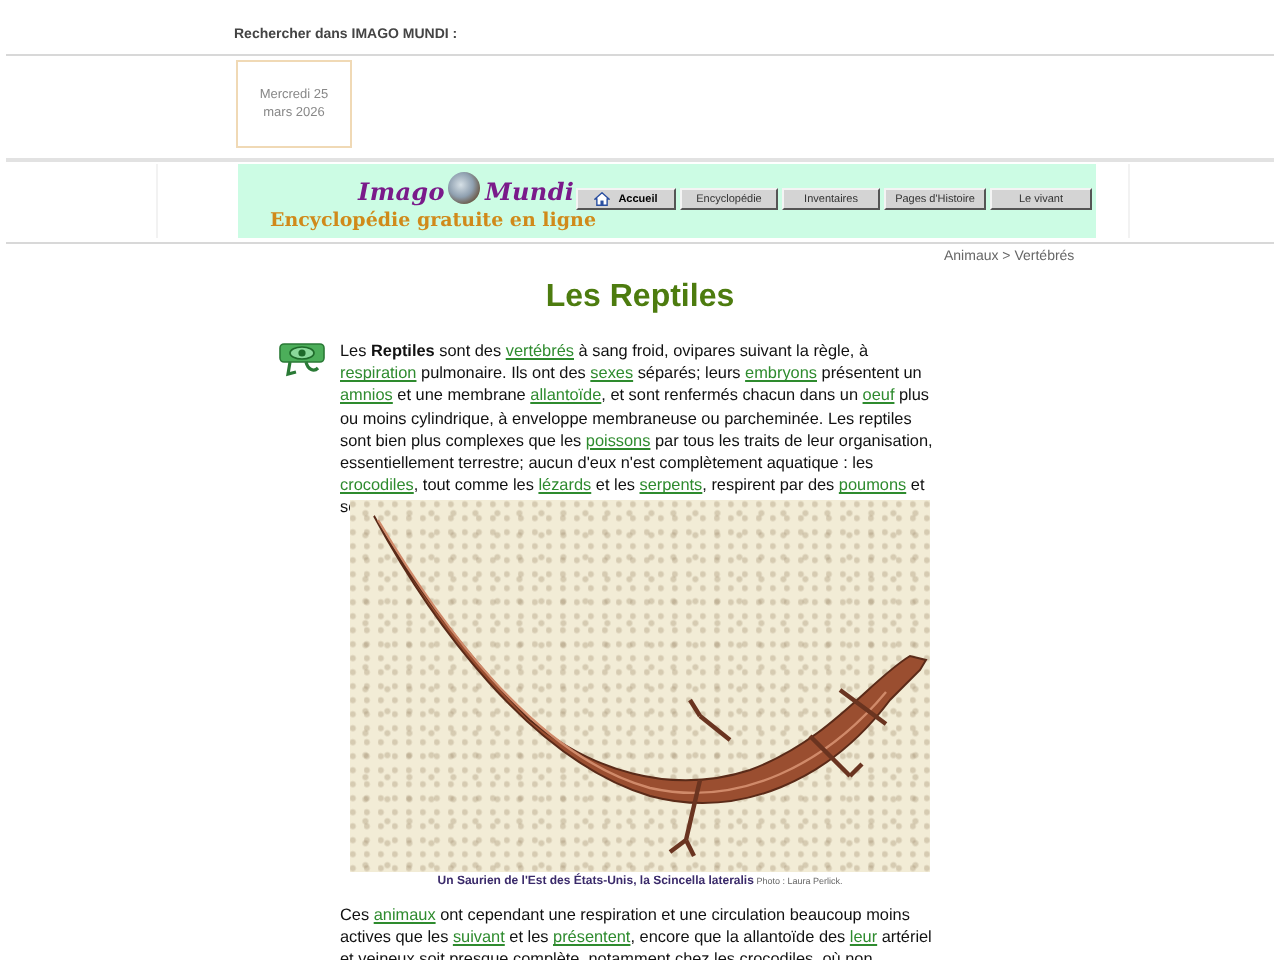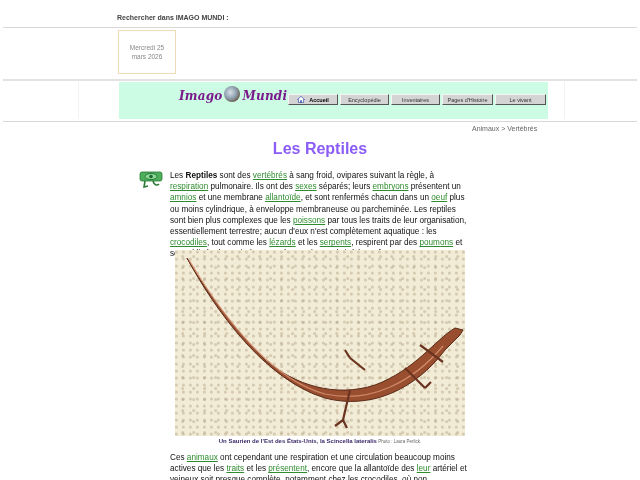--- a/index.html
+++ b/index.html
@@ -46,21 +46,21 @@
       font-size: 5.5px; color: #333; display: flex; align-items: center; justify-content: center;
       padding: 0 2px; white-space: nowrap;
     }
     .nav-btn.home { font-weight: bold; color: #000; }
     .home-icon { width: 8px; height: 7px; margin-right: 4px; }
     .breadcrumb {
       position: absolute; left: 472px; top: 125px; font-size: 7px; color: #666;
     }
     .page-title {
       position: absolute; left: 0; width: 640px; top: 140px; text-align: center;
-      font-size: 16px; font-weight: bold; color: #8b5cf6;
+      font-size: 16px; font-weight: bold; color: #4d7c0f;
     }
     .eye-icon { position: absolute; left: 139px; top: 170px; width: 24px; height: 20px; }
     .para {
       position: absolute; left: 170px; width: 300px;
       font-size: 8.2px; line-height: 11.2px; color: #111;
     }
     .para a { color: #2e8b2e; text-decoration: underline; }
     .photo {
       position: absolute; left: 175px; top: 250px; width: 290px; height: 186px;
       background:
@@ -89,20 +89,21 @@
 </div>
 <div class="hr thick" style="top:79px"></div>
 
 <div class="banner-side" style="left:78px"></div>
 <div class="banner-side" style="left:564px"></div>
 
 <div class="banner">
   <div class="logo-title">
     <span>Imago</span><span class="globe"></span><span>Mundi</span>
   </div>
+  <div class="logo-sub">Encyclopédie gratuite en ligne</div>
 
   <div class="nav">
     <div class="nav-btn home" style="width:44px">
       <svg class="home-icon" viewBox="0 0 10 9">
         <path d="M5 0.5 L9.5 4.5 L8.3 4.5 L8.3 8.5 L1.7 8.5 L1.7 4.5 L0.5 4.5 Z" fill="#ffffff" stroke="#2a4fa0" stroke-width="0.9"></path>
         <rect x="4" y="5.5" width="2" height="3" fill="#2a4fa0"></rect>
       </svg>
       <span>Accueil</span>
     </div>
     <div class="nav-btn" style="width:43px">
@@ -144,14 +145,14 @@
     <path d="M14 10 C45 62 92 128 150 144 C195 154 238 132 268 96" fill="none" stroke="#d08a6a" stroke-width="1.2"></path>
     <path d="M175 140 L168 170 M168 170 L160 176 M168 170 L172 178 M190 120 L175 108 M175 108 L170 100 M230 118 L250 138 M250 138 L256 132 M245 95 L268 112" stroke="#6a3420" stroke-width="2.2" fill="none"></path>
   </svg>
 </div>
 
 <div class="caption">
   <span>Un Saurien de l'Est des États-Unis, la Scincella lateralis</span><span class="credit"> Photo : Laura Perlick.</span>
 </div>
 
 <div class="para" style="top:452px">
-  <span>Ces </span><a>animaux</a><span> ont cependant une respiration et une circulation beaucoup moins actives que les </span><a>traits</a><span> et les </span><a>présentent</a><span>, encore que la allantoïde des </span><a>leur</a><span> artériel et veineux soit presque complète, notamment chez les crocodiles, où non</span>
+  <span>Ces </span><a>animaux</a><span> ont cependant une respiration et une circulation beaucoup moins actives que les </span><a>suivant</a><span> et les </span><a>présentent</a><span>, encore que la allantoïde des </span><a>leur</a><span> artériel et veineux soit presque complète, notamment chez les crocodiles, où non</span>
 </div>
 
 </body></html>

